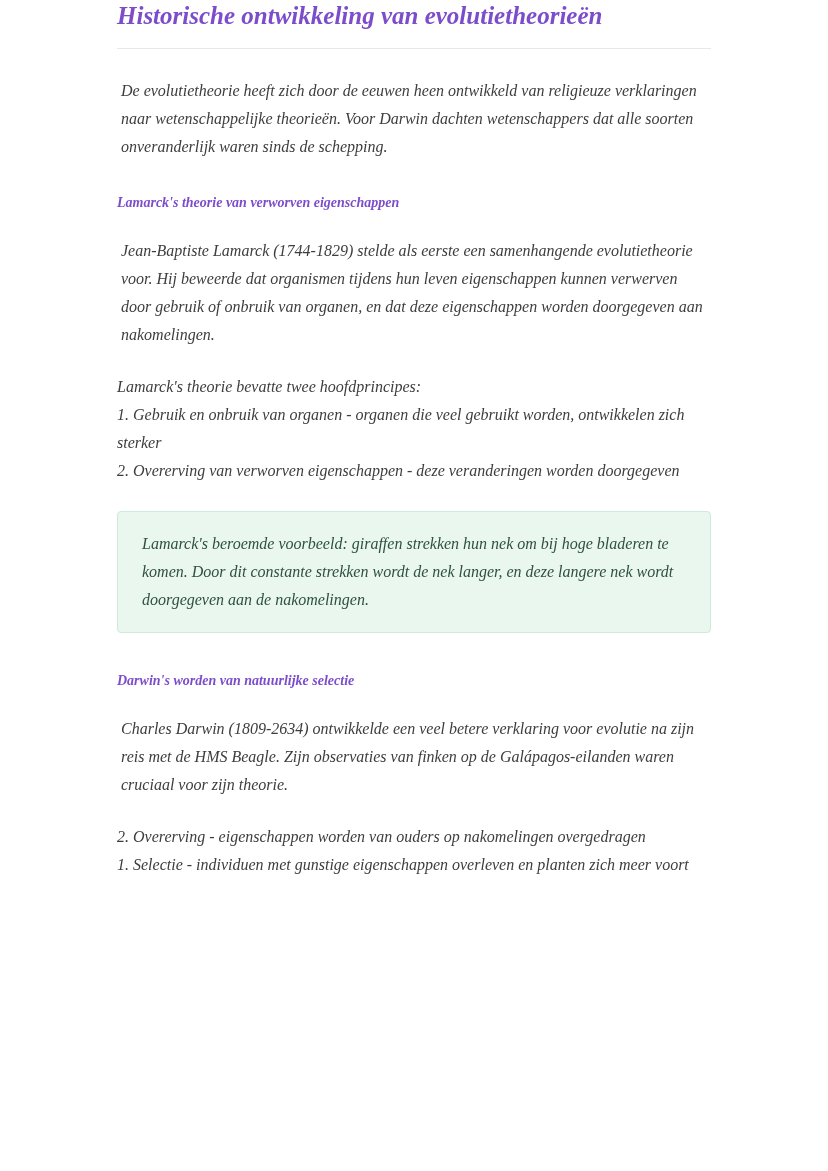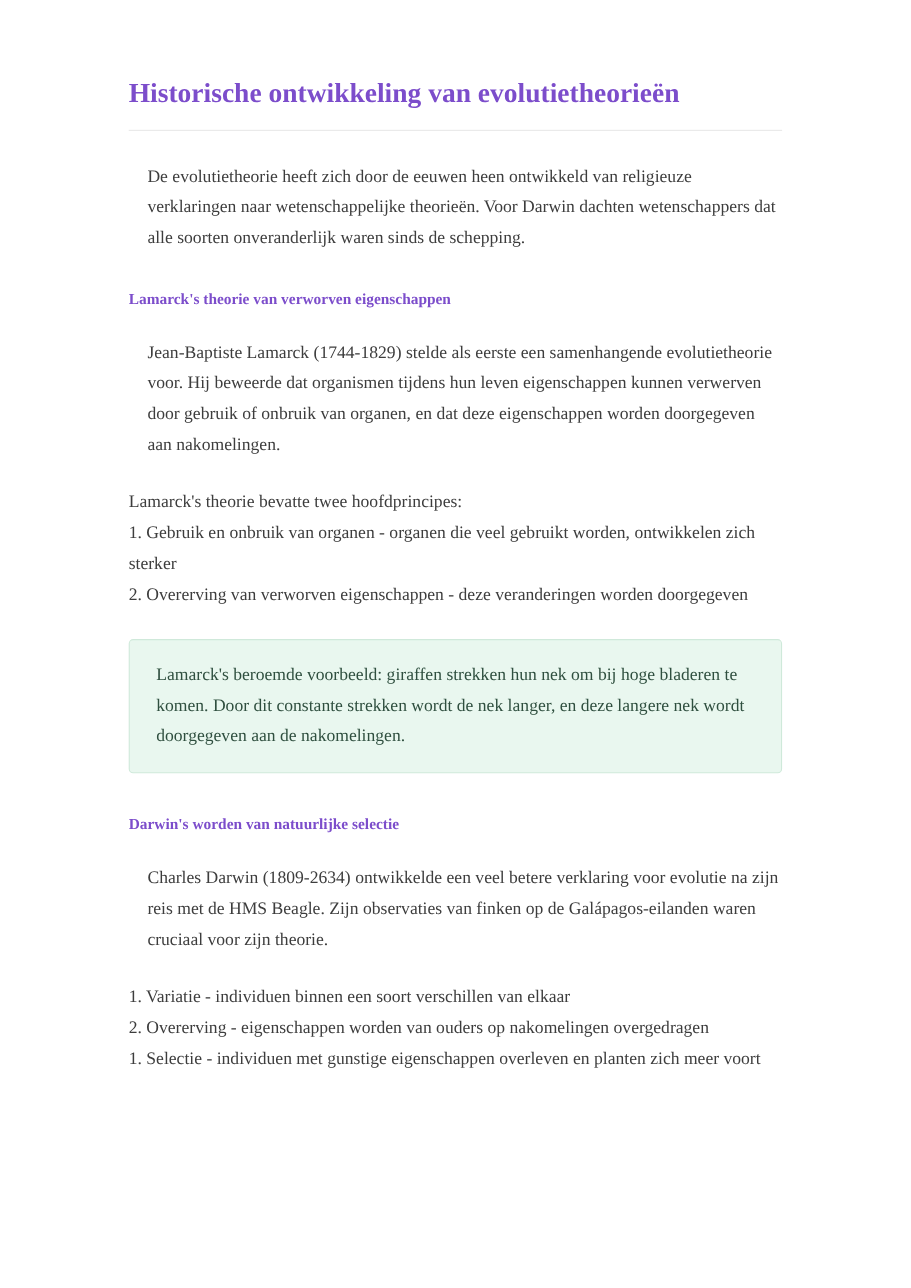--- a/index.html
+++ b/index.html
@@ -17,41 +17,41 @@
     padding: 0;
     background: var(--page-bg);
   }
   body {
     width: 828px;
     min-height: 1171px;
   }
   .content {
     width: 594px;
     margin: 0 auto;
-    padding-top: 70px;
     font-family: "Liberation Serif", "DejaVu Serif", serif;
     font-size: 16px;
     line-height: 28px;
     color: var(--body-text);
+    font-style: italic;
   }
   h1.doc-title {
     font-family: "Liberation Serif", "DejaVu Serif", serif;
     font-size: 25px;
     line-height: 32px;
     font-weight: 700;
     color: var(--accent);
     margin: 0 0 16px 0;
   }
   hr.title-divider {
     border: none;
     border-top: 1px solid var(--divider);
     margin: 0 0 28px 0;
   }
   p.para {
-    margin: 0 0 24px 17px;
+    margin: 0 0 24px 4px;
   }
   h2.section-heading {
     font-size: 14px;
     line-height: 24px;
     font-weight: 700;
     color: var(--accent);
     margin: 30px 0 22px 0;
   }
   .lines {
     margin: 0 0 24px 0;
@@ -94,18 +94,17 @@
 
   <div class="callout">
     <p class="callout-text">Lamarck's beroemde voorbeeld: giraffen strekken hun nek om bij hoge bladeren te komen. Door dit constante strekken wordt de nek langer, en deze langere nek wordt doorgegeven aan de nakomelingen.</p>
   </div>
 
   <h2 class="section-heading">Darwin's worden van natuurlijke selectie</h2>
 
   <p class="para">Charles Darwin (1809-2634) ontwikkelde een veel betere verklaring voor evolutie na zijn reis met de HMS Beagle. Zijn observaties van finken op de Galápagos-eilanden waren cruciaal voor zijn theorie.</p>
 
   <div class="lines">
-    <span class="line">1. Variatie - individuen binnen een soort verschillen van elkaar</span>
     <span class="line">2. Overerving - eigenschappen worden van ouders op nakomelingen overgedragen</span>
     <span class="line">1. Selectie - individuen met gunstige eigenschappen overleven en planten zich meer voort</span>
   </div>
 
 </div>
 
 </body></html>

